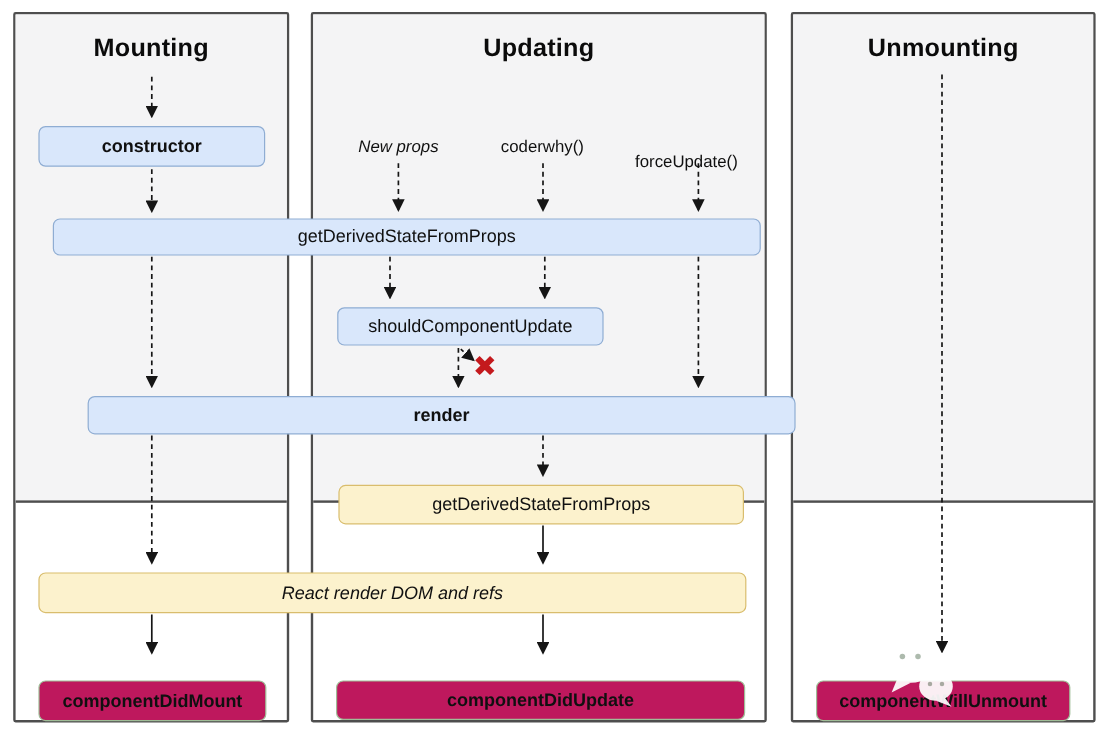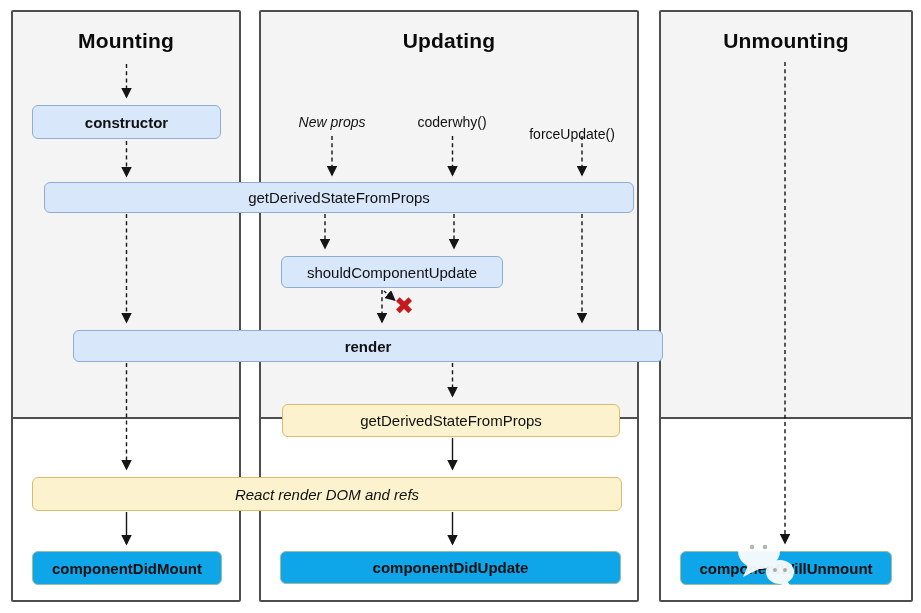--- a/index.html
+++ b/index.html
@@ -19,21 +19,21 @@
     letter-spacing:.2px;
   }
   .arrows{position:absolute;left:0;top:0;z-index:2;pointer-events:none;}
   .box{
     position:absolute;z-index:3;box-sizing:border-box;border-radius:6px;
     display:flex;align-items:center;justify-content:center;
     font-size:15px;color:#101010;border:1.5px solid;text-align:right;
   }
   .box.blue  {background:#d9e7fb;border-color:#8fadd3;}
   .box.yellow{background:#fcf2cd;border-color:#d9bd6d;}
-  .box.green {background:#0ea5e9;border-color:#9fbd97;}
+  .box.green {background:#be185d;border-color:#9fbd97;margin-top:16px;}
   .bold{font-weight:bold;}
   .italic{font-style:italic;}
   .trigger-label{
     position:absolute;z-index:3;transform:translateX(-50%);
     font-size:14px;color:#101010;white-space:nowrap;
   }
   .cancel-x{
     position:absolute;z-index:4;color:#c4191d;font-size:24px;font-weight:900;
     line-height:24px;
   }

